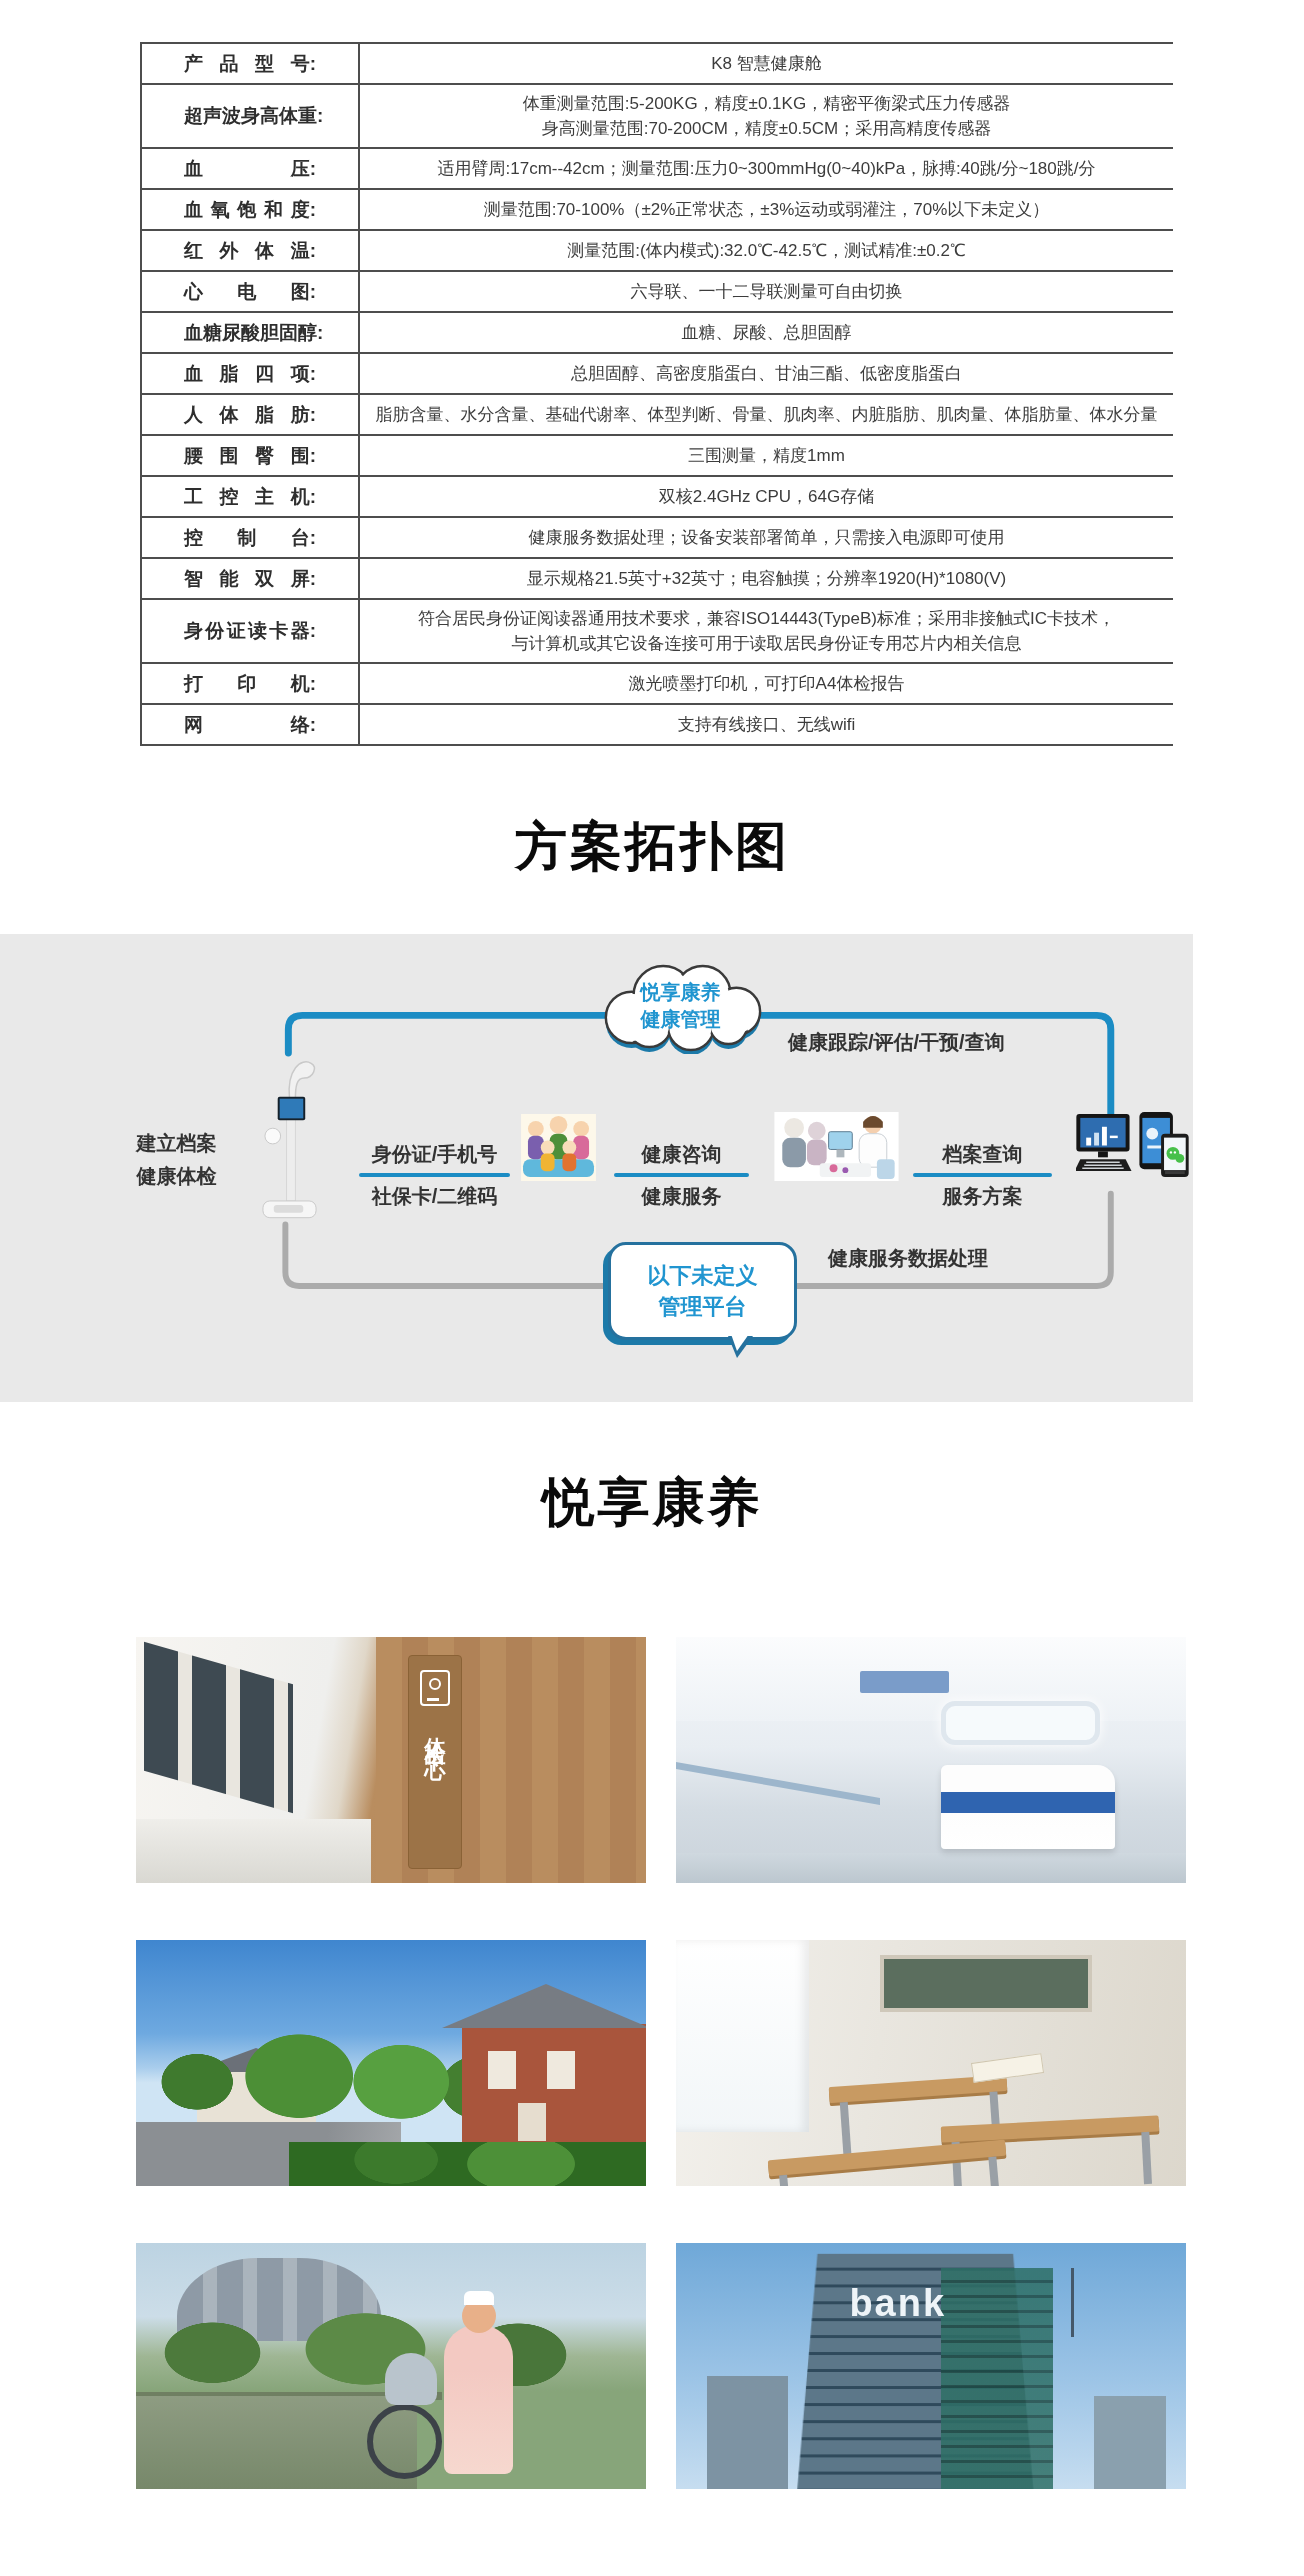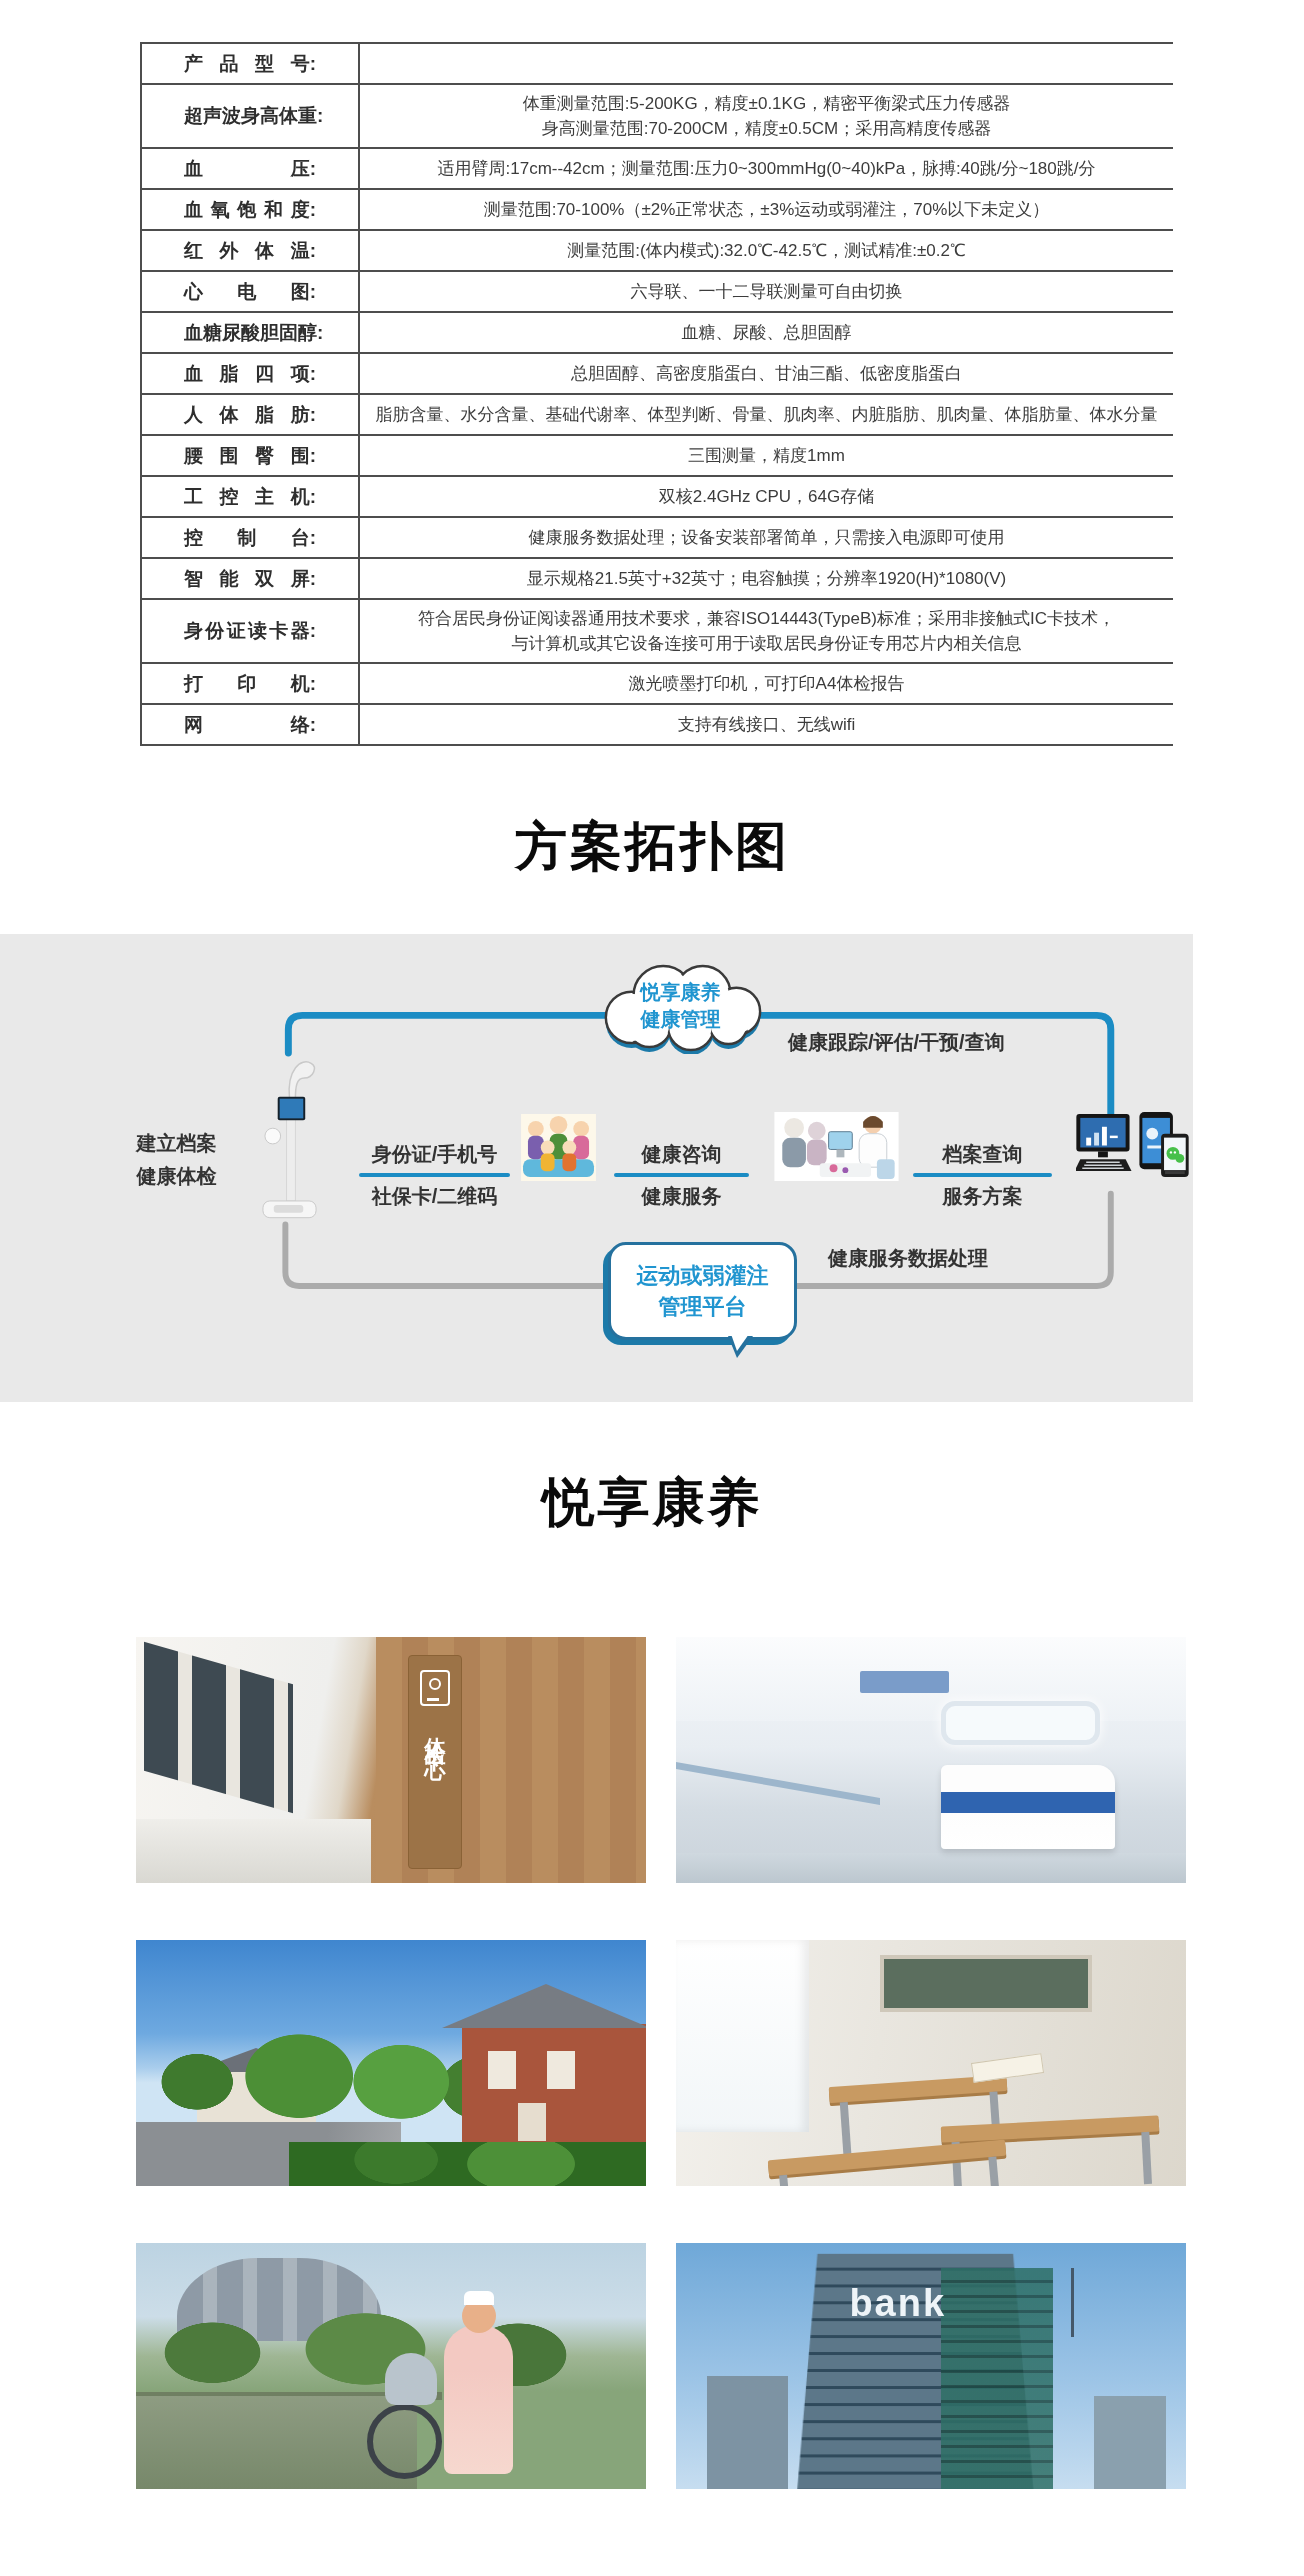--- a/index.html
+++ b/index.html
@@ -140,20 +140,21 @@
 <div class="canvas">
 
   <div class="spec-table">
     <div class="spec-row">
         <div class="spec-label">
           <span>产</span>
           <span>品</span>
           <span>型</span>
           <span>号:</span>
         </div>
+        <div class="spec-value">K8 智慧健康舱</div>
       </div>
     <div class="spec-row h65">
         <div class="spec-label">
           <span>超</span>
           <span>声</span>
           <span>波</span>
           <span>身</span>
           <span>高</span>
           <span>体</span>
           <span>重:</span>
@@ -426,21 +427,21 @@
         <circle cx="96" cy="41" r="1.2" fill="#fff"></circle>
           <circle cx="100" cy="41" r="1.2" fill="#fff"></circle>
         <rect x="90" y="60" width="20" height="3" fill="#3a3a3a"></rect>
       </svg>
     </div>
 
     <div class="topo-label" style="left:788px;top:95px;">健康跟踪/评估/干预/查询</div>
     <div class="topo-label" style="left:828px;top:311px;">健康服务数据处理</div>
 
     <div class="bubble">
-      <div>运动或弱灌注</div>
+      <div>以下未定义</div>
       <div>管理平台</div>
       <div class="tail"></div>
       <div class="tail2"></div>
     </div>
   </div>
 
   <div class="sec-title" style="top:1468px;">悦享康养</div>
 
   <div class="cards">
 

